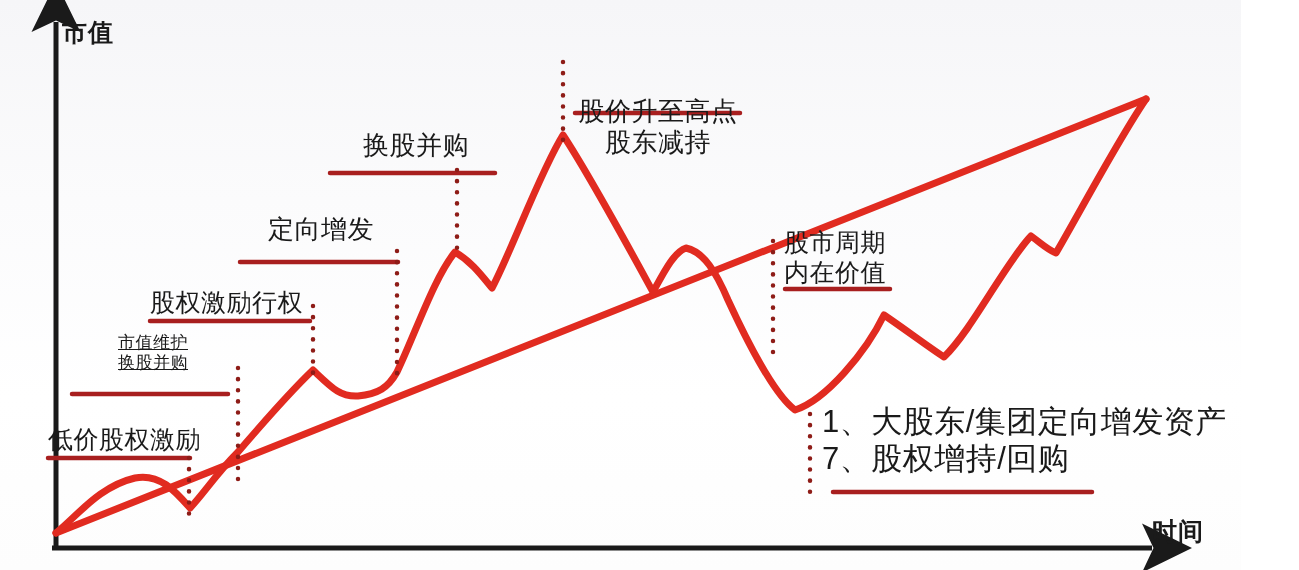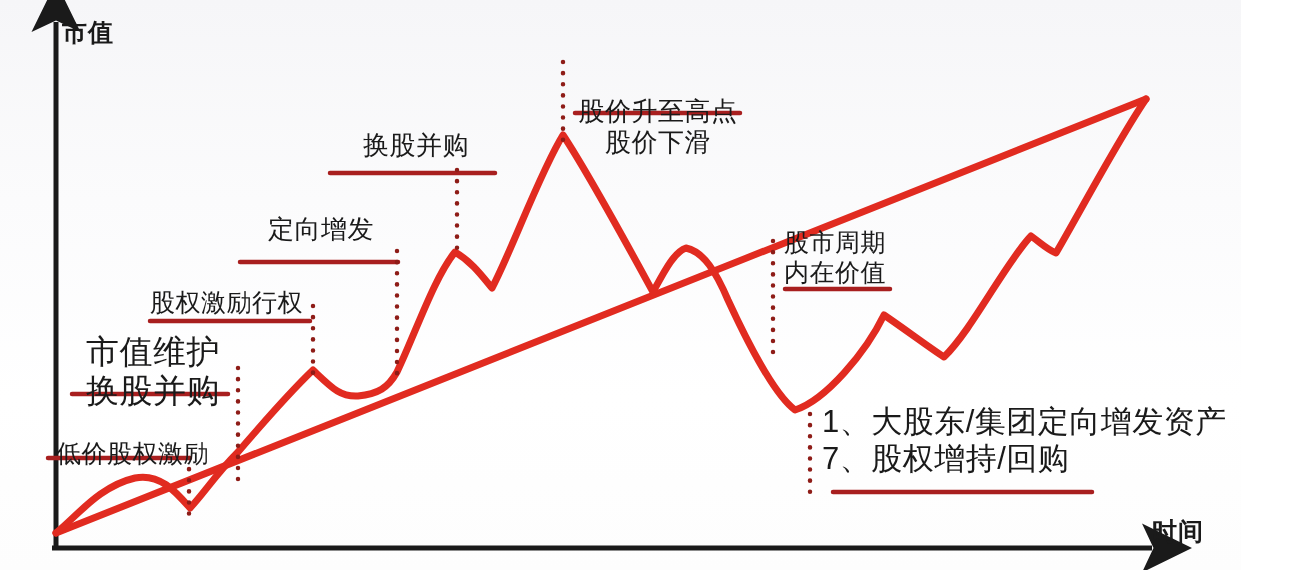--- a/index.html
+++ b/index.html
@@ -76,36 +76,36 @@
     <line x1="563" y1="62" x2="563" y2="140" stroke="#8e1c17" stroke-width="4.5" stroke-linecap="round" stroke-dasharray="0.1 11"></line>
     <line x1="773" y1="241" x2="773" y2="358" stroke="#8e1c17" stroke-width="4.5" stroke-linecap="round" stroke-dasharray="0.1 11"></line>
     <line x1="810" y1="414" x2="810" y2="502" stroke="#8e1c17" stroke-width="4.5" stroke-linecap="round" stroke-dasharray="0.1 11"></line>
   </svg>
 
   <div class="lbl bold" style="left:62px;top:18px;font-size:25px;">市值</div>
 
   <div class="lbl bold" style="left:1152px;top:498px;font-size:25px;margin-top:19px;">时间</div>
 
 
-  <div class="lbl" style="left:56px;top:425px;font-size:25px;margin-top:14px;">低价股权激励</div>
+  <div class="lbl" style="left:48px;top:425px;font-size:25px;">低价股权激励</div>
 
-  <div class="lbl center" style="left:86px;top:333px;font-size:33px;width:134px;">
+  <div class="lbl center" style="left:86px;top:333px;font-size:17px;width:134px;text-decoration:underline;">
     <div>市值维护</div>
     <div>换股并购</div>
   </div>
 
   <div class="lbl" style="left:150px;top:288px;font-size:25px;">股权激励行权</div>
 
   <div class="lbl" style="left:268px;top:214px;font-size:26px;">定向增发</div>
 
   <div class="lbl" style="left:363px;top:130px;font-size:26px;">换股并购</div>
 
   <div class="lbl center" style="left:576px;top:52px;font-size:26px;width:164px;margin-top:44px;">
     <div>股价升至高点</div>
-    <div>股价下滑</div>
+    <div>股东减持</div>
   </div>
 
   <div class="lbl" style="left:784px;top:228px;font-size:25px;">
     <div>股市周期</div>
     <div>内在价值</div>
   </div>
 
   <div class="lbl" style="left:822px;top:404px;font-size:31px;">
     <div>1、大股东/集团定向增发资产</div>
     <div>7、股权增持/回购</div>

